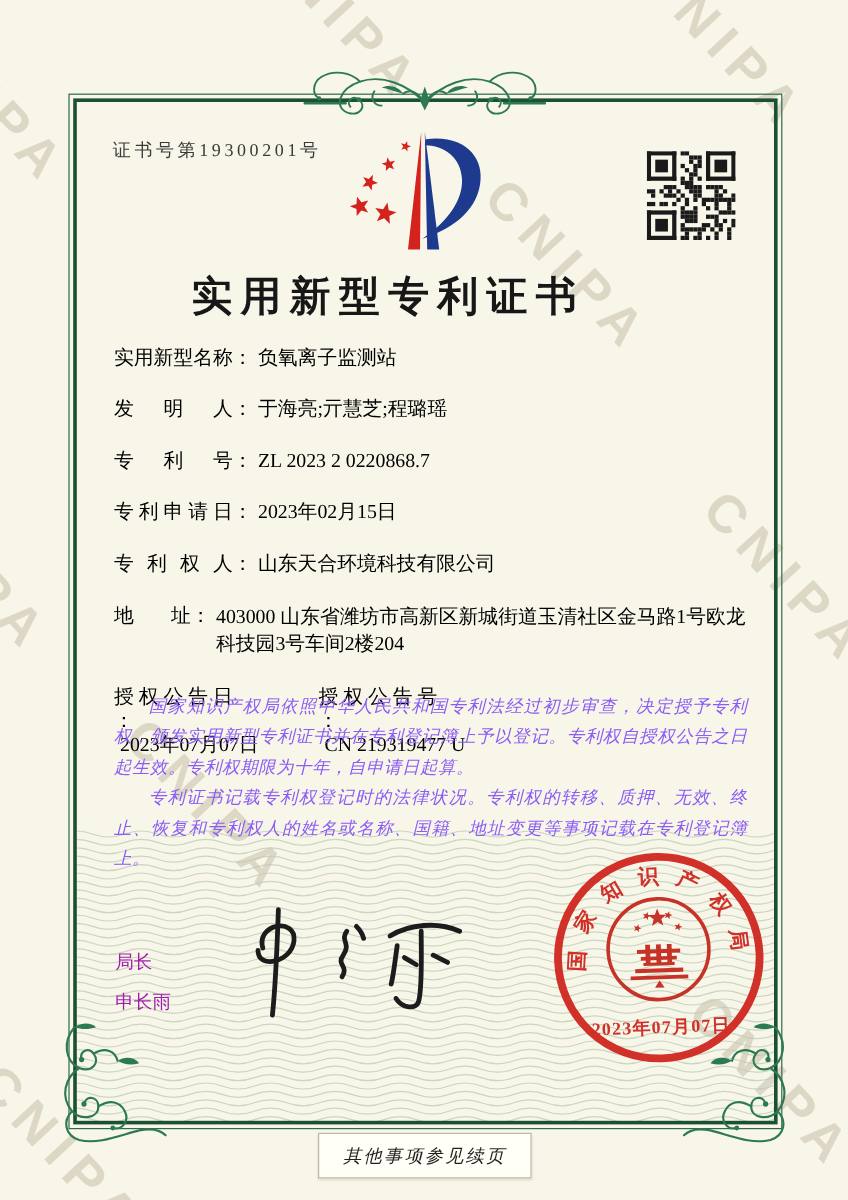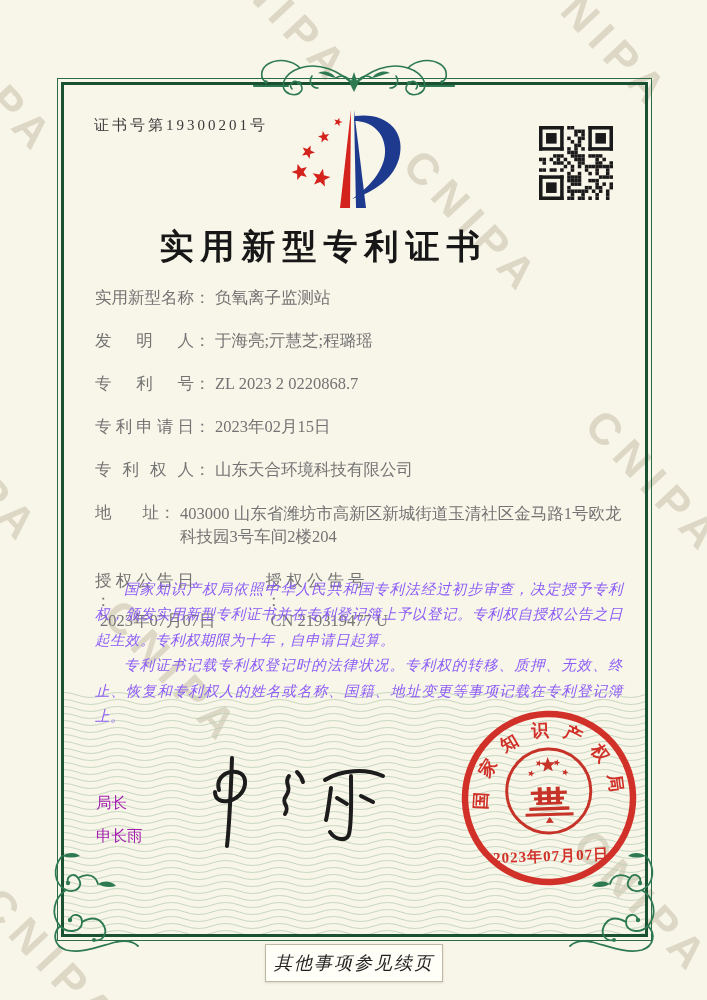--- a/index.html
+++ b/index.html
@@ -43,21 +43,21 @@
     font-size:15px;letter-spacing:3px;color:#3a3a3a;
   }
   .logo{position:absolute;left:288px;top:104px;z-index:5;}
   .qr{position:absolute;left:539px;top:126px;z-index:5;}
   .title{
     position:absolute;left:57px;top:224px;width:533px;z-index:5;
     text-align:center;font-size:34px;font-weight:bold;letter-spacing:7px;
     color:#171717;
   }
   
-  .fields{position:absolute;left:95px;top:288px;width:540px;z-index:5;font-size:16.5px;color:#737373;}
+  .fields{position:absolute;left:95px;top:288px;width:540px;z-index:5;font-size:16.5px;color:#000000;}
   .frow{display:flex;align-items:flex-start;line-height:20px;margin-bottom:23px;}
   .flabel{display:inline-block;width:99px;text-align:justify;text-align-last:justify;flex:none;}
   .flabel.narrow{width:64px;}
   .fcolon{flex:none;width:16px;}
   .fvalue{margin-left:5px;}
   .frow.addr .fvalue{width:452px;line-height:23px;margin-top:-1px;}
   .frow.twocol{margin-bottom:0;}
   .fgroup{display:flex;flex-direction:column;}
   .fgroup+.fgroup{margin-left:50px;}
   
@@ -78,21 +78,21 @@
   .seal{position:absolute;left:454px;top:703px;z-index:6;opacity:0.93;transform:rotate(-2deg);}
   
   .page-no{
     position:absolute;left:57px;top:907px;width:595px;z-index:5;
     text-align:center;font-size:13px;color:#333;letter-spacing:1px;
   }
   .note-box{
     position:absolute;left:265px;top:944px;width:178px;height:38px;z-index:5;
     background:#fffef7;border:1px solid #bdb9a4;
     display:flex;align-items:center;justify-content:center;
-    font-size:18px;font-style:italic;letter-spacing:2px;color:#1f1f1f;
+    font-size:15px;font-style:italic;letter-spacing:2px;color:#1f1f1f;
     box-shadow:0 1px 2px rgba(90,85,60,0.18);
   }
 </style>
 </head>
 <body>
 
 <div class="page">
 
   <div class="wm" style="left:-55px;top:0px">CNIPA</div>
   <div class="wm" style="left:240px;top:-70px">CNIPA</div>

